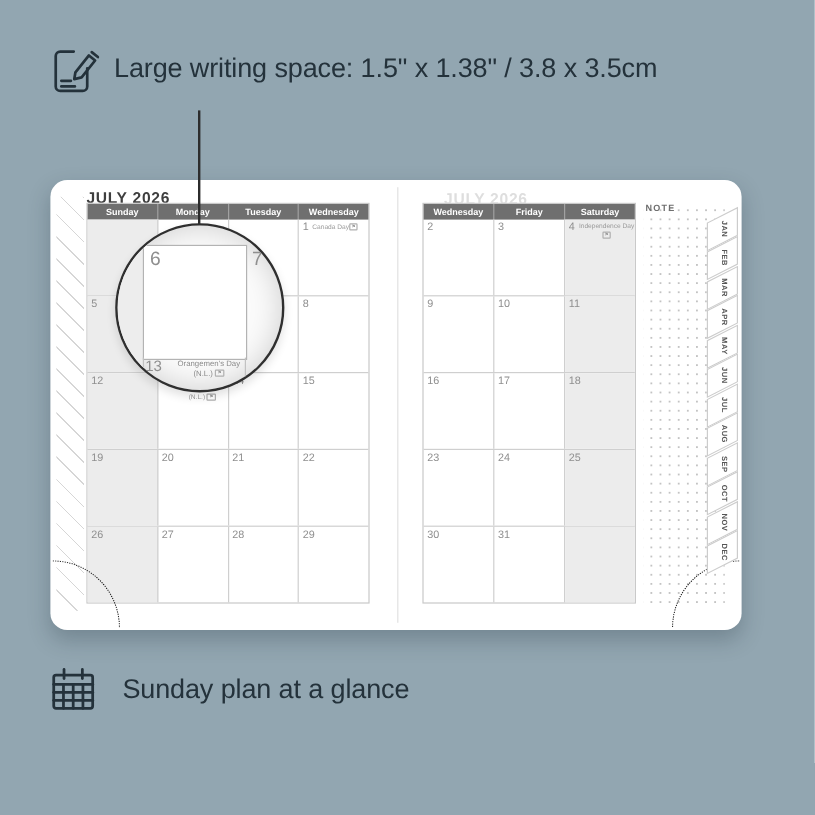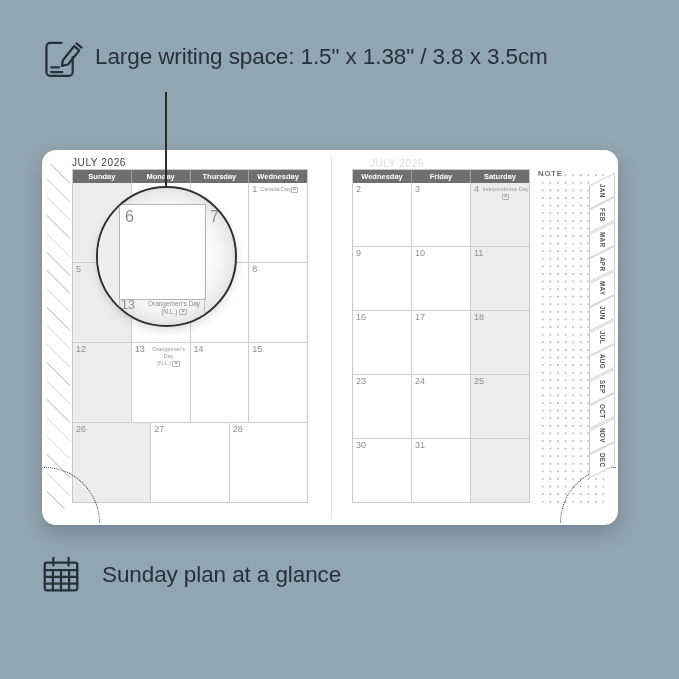--- a/index.html
+++ b/index.html
@@ -11,21 +11,21 @@
   .f-monthly{left:40px;top:554px;gap:20px;}
   .f-paper{right:40px;top:593px;gap:16px;}
   .icon-stroke{stroke:#24323b;fill:none;stroke-width:2.4;stroke-linecap:round;stroke-linejoin:round;}
   .connector{position:absolute;left:165px;top:92px;width:1.6px;height:99px;background:#2c2c2c;z-index:4;}
 
   
   .book{position:absolute;left:42px;top:150px;width:576px;height:375px;background:#ffffff;
         border-radius:14px;box-shadow:0 8px 18px rgba(25,40,50,0.25);}
   .hatch{position:absolute;left:5px;top:14px;width:23px;height:345px;
          background:repeating-linear-gradient(45deg,transparent 0 12px,#d6d6d6 12px 13px);}
-  .month-title{position:absolute;left:30px;top:7px;font-size:10px;font-weight:normal;color:#3e3e3e;letter-spacing:0.6px;}
+  .month-title{position:absolute;left:30px;top:7px;font-size:13px;font-weight:bold;color:#3e3e3e;letter-spacing:0.6px;}
   .month-title.faint{left:328px;top:8px;color:#dedede;}
   .cal{position:absolute;top:19px;height:334px;display:flex;flex-direction:column;
        border:1px solid #c9c9c9;box-sizing:border-box;background:#fff;}
   .cal-left{left:30px;width:236px;}
   .cal-right{left:310px;width:178px;}
   .cal-header{display:flex;height:13px;background:#6f6f6f;flex:none;text-align:center;}
   .hcell{flex:1;display:flex;align-items:center;justify-content:center;color:#fff;
          font-size:7.5px;font-weight:bold;border-right:1px solid rgba(255,255,255,0.35);}
   .hcell:last-child{border-right:none;}
   .cal-body{flex:1;display:flex;flex-direction:column;}
@@ -96,21 +96,21 @@
   <div class="book">
     <div class="hatch"></div>
     <div class="month-title">JULY 2026</div>
     <div class="month-title faint">JULY 2026</div>
     <div class="fold-line"></div>
 
     <div class="cal cal-left" id="cal-left">
         <div class="cal-header">
           <div class="hcell">Sunday</div>
           <div class="hcell">Monday</div>
-          <div class="hcell">Thursday</div>
+          <div class="hcell">Tuesday</div>
           <div class="hcell">Wednesday</div>
         </div>
         <div class="cal-body">
           <div class="cal-row">
             <div class="cal-cell weekend">
               <span class="day-num"></span>
             </div>
             <div class="cal-cell">
               <span class="day-num"></span>
             </div>
@@ -146,27 +146,44 @@
             </div>
             <div class="cal-cell">
               <span class="day-num">14</span>
             </div>
             <div class="cal-cell">
               <span class="day-num">15</span>
             </div>
           </div>
           <div class="cal-row">
             <div class="cal-cell weekend">
+              <span class="day-num">19</span>
+            </div>
+            <div class="cal-cell">
+              <span class="day-num">20</span>
+            </div>
+            <div class="cal-cell">
+              <span class="day-num">21</span>
+            </div>
+            <div class="cal-cell">
+              <span class="day-num">22</span>
+            </div>
+          </div>
+          <div class="cal-row">
+            <div class="cal-cell weekend">
               <span class="day-num">26</span>
             </div>
             <div class="cal-cell">
               <span class="day-num">27</span>
             </div>
             <div class="cal-cell">
               <span class="day-num">28</span>
+            </div>
+            <div class="cal-cell">
+              <span class="day-num">29</span>
             </div>
           </div>
         </div>
       </div>
 
     <div class="cal cal-right" id="cal-right">
         <div class="cal-header">
           <div class="hcell">Wednesday</div>
           <div class="hcell">Friday</div>
           <div class="hcell">Saturday</div>

